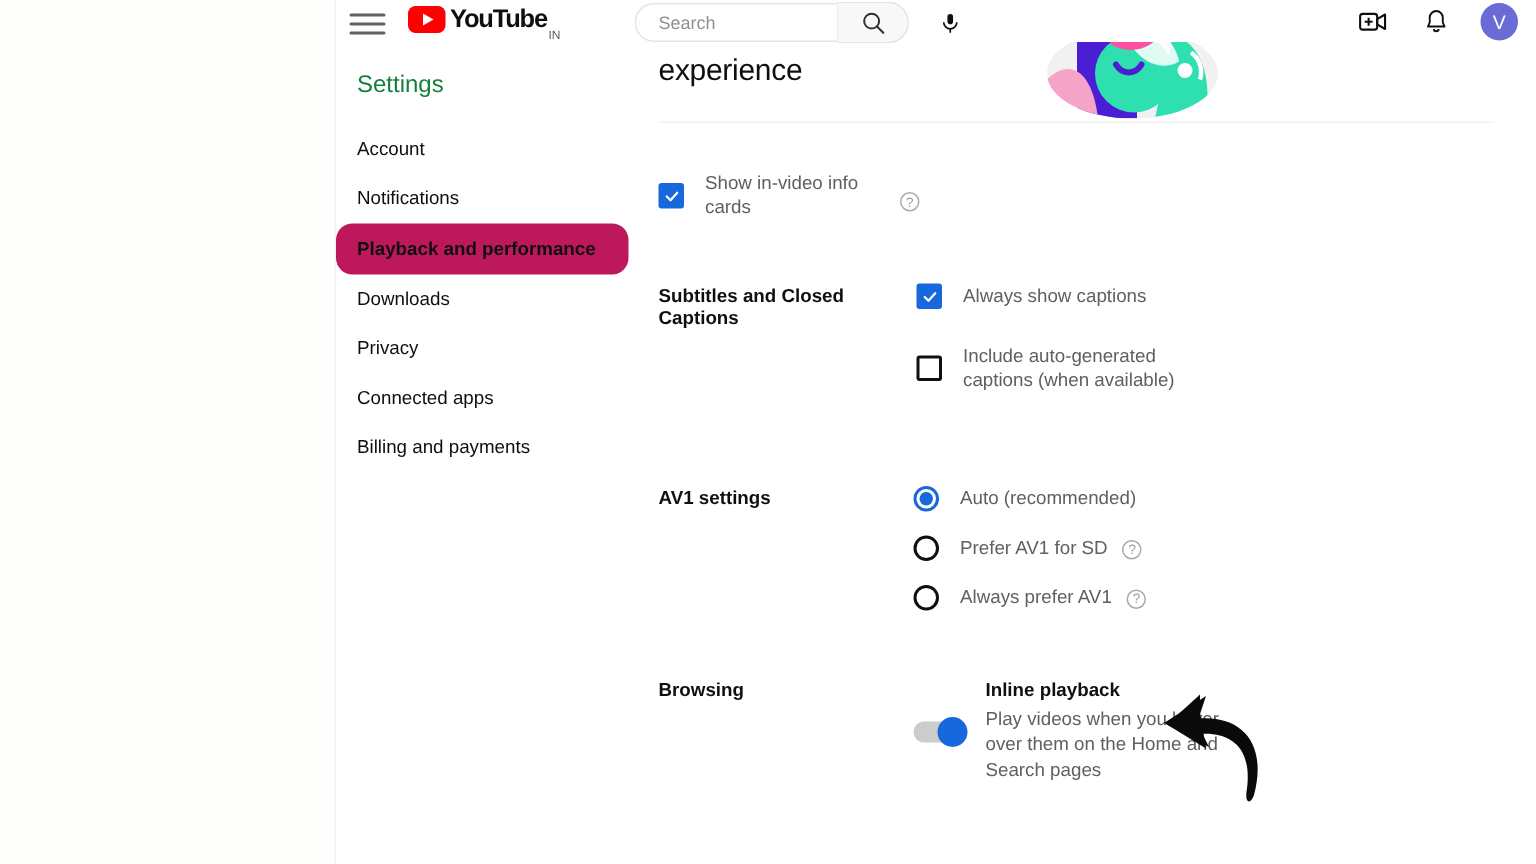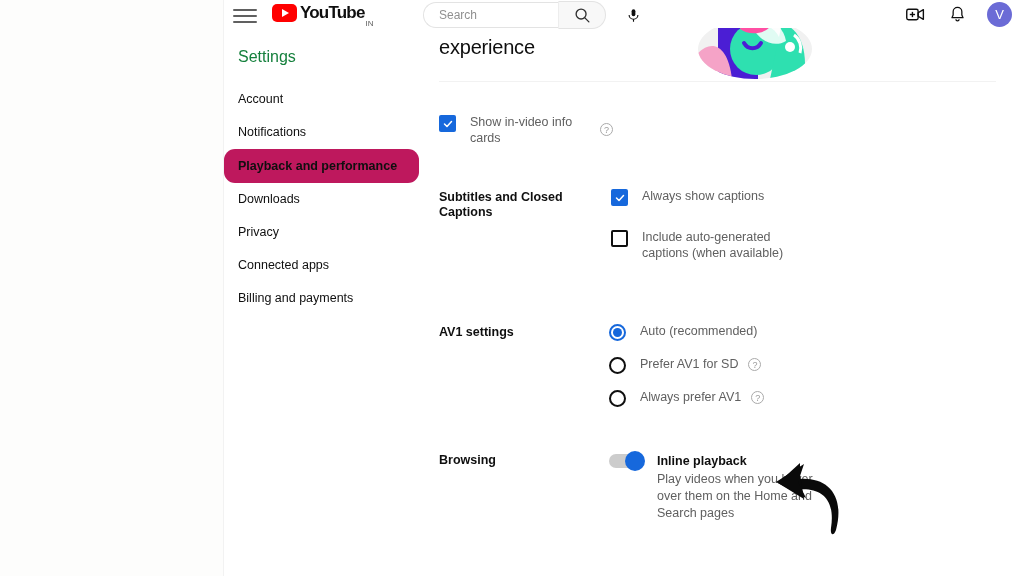--- a/index.html
+++ b/index.html
@@ -107,21 +107,21 @@
   .page-sub { font-size: 12px; color: #606060; padding: 8px 0 0 9px; }
   .divider { height: 1px; background: #f2f2f2; margin: 22px 28px 0 9px; }
 
   .section { display: flex; padding-left: 9px; }
   .sec-label {
     width: 172px; flex: none; font-size: 12.5px; font-weight: bold;
     color: #0f0f0f; line-height: 15px; padding-top: 2px;
   }
   .sec-body { flex: 1; }
 
-  .opt-row { display: flex; align-items: flex-start; }
+  .opt-row { display: flex; align-items: center; }
 
   .checkbox {
     width: 17px; height: 17px; flex: none; border-radius: 2px; cursor: pointer;
     display: flex; align-items: center; justify-content: center; margin-top: 1px;
   }
   .checkbox.on { background: #1668dc; }
   .checkbox.off { border: 2px solid #0f0f0f; background: #fff; }
 
   .radio {
     width: 17px; height: 17px; flex: none; border-radius: 50%; cursor: pointer;

